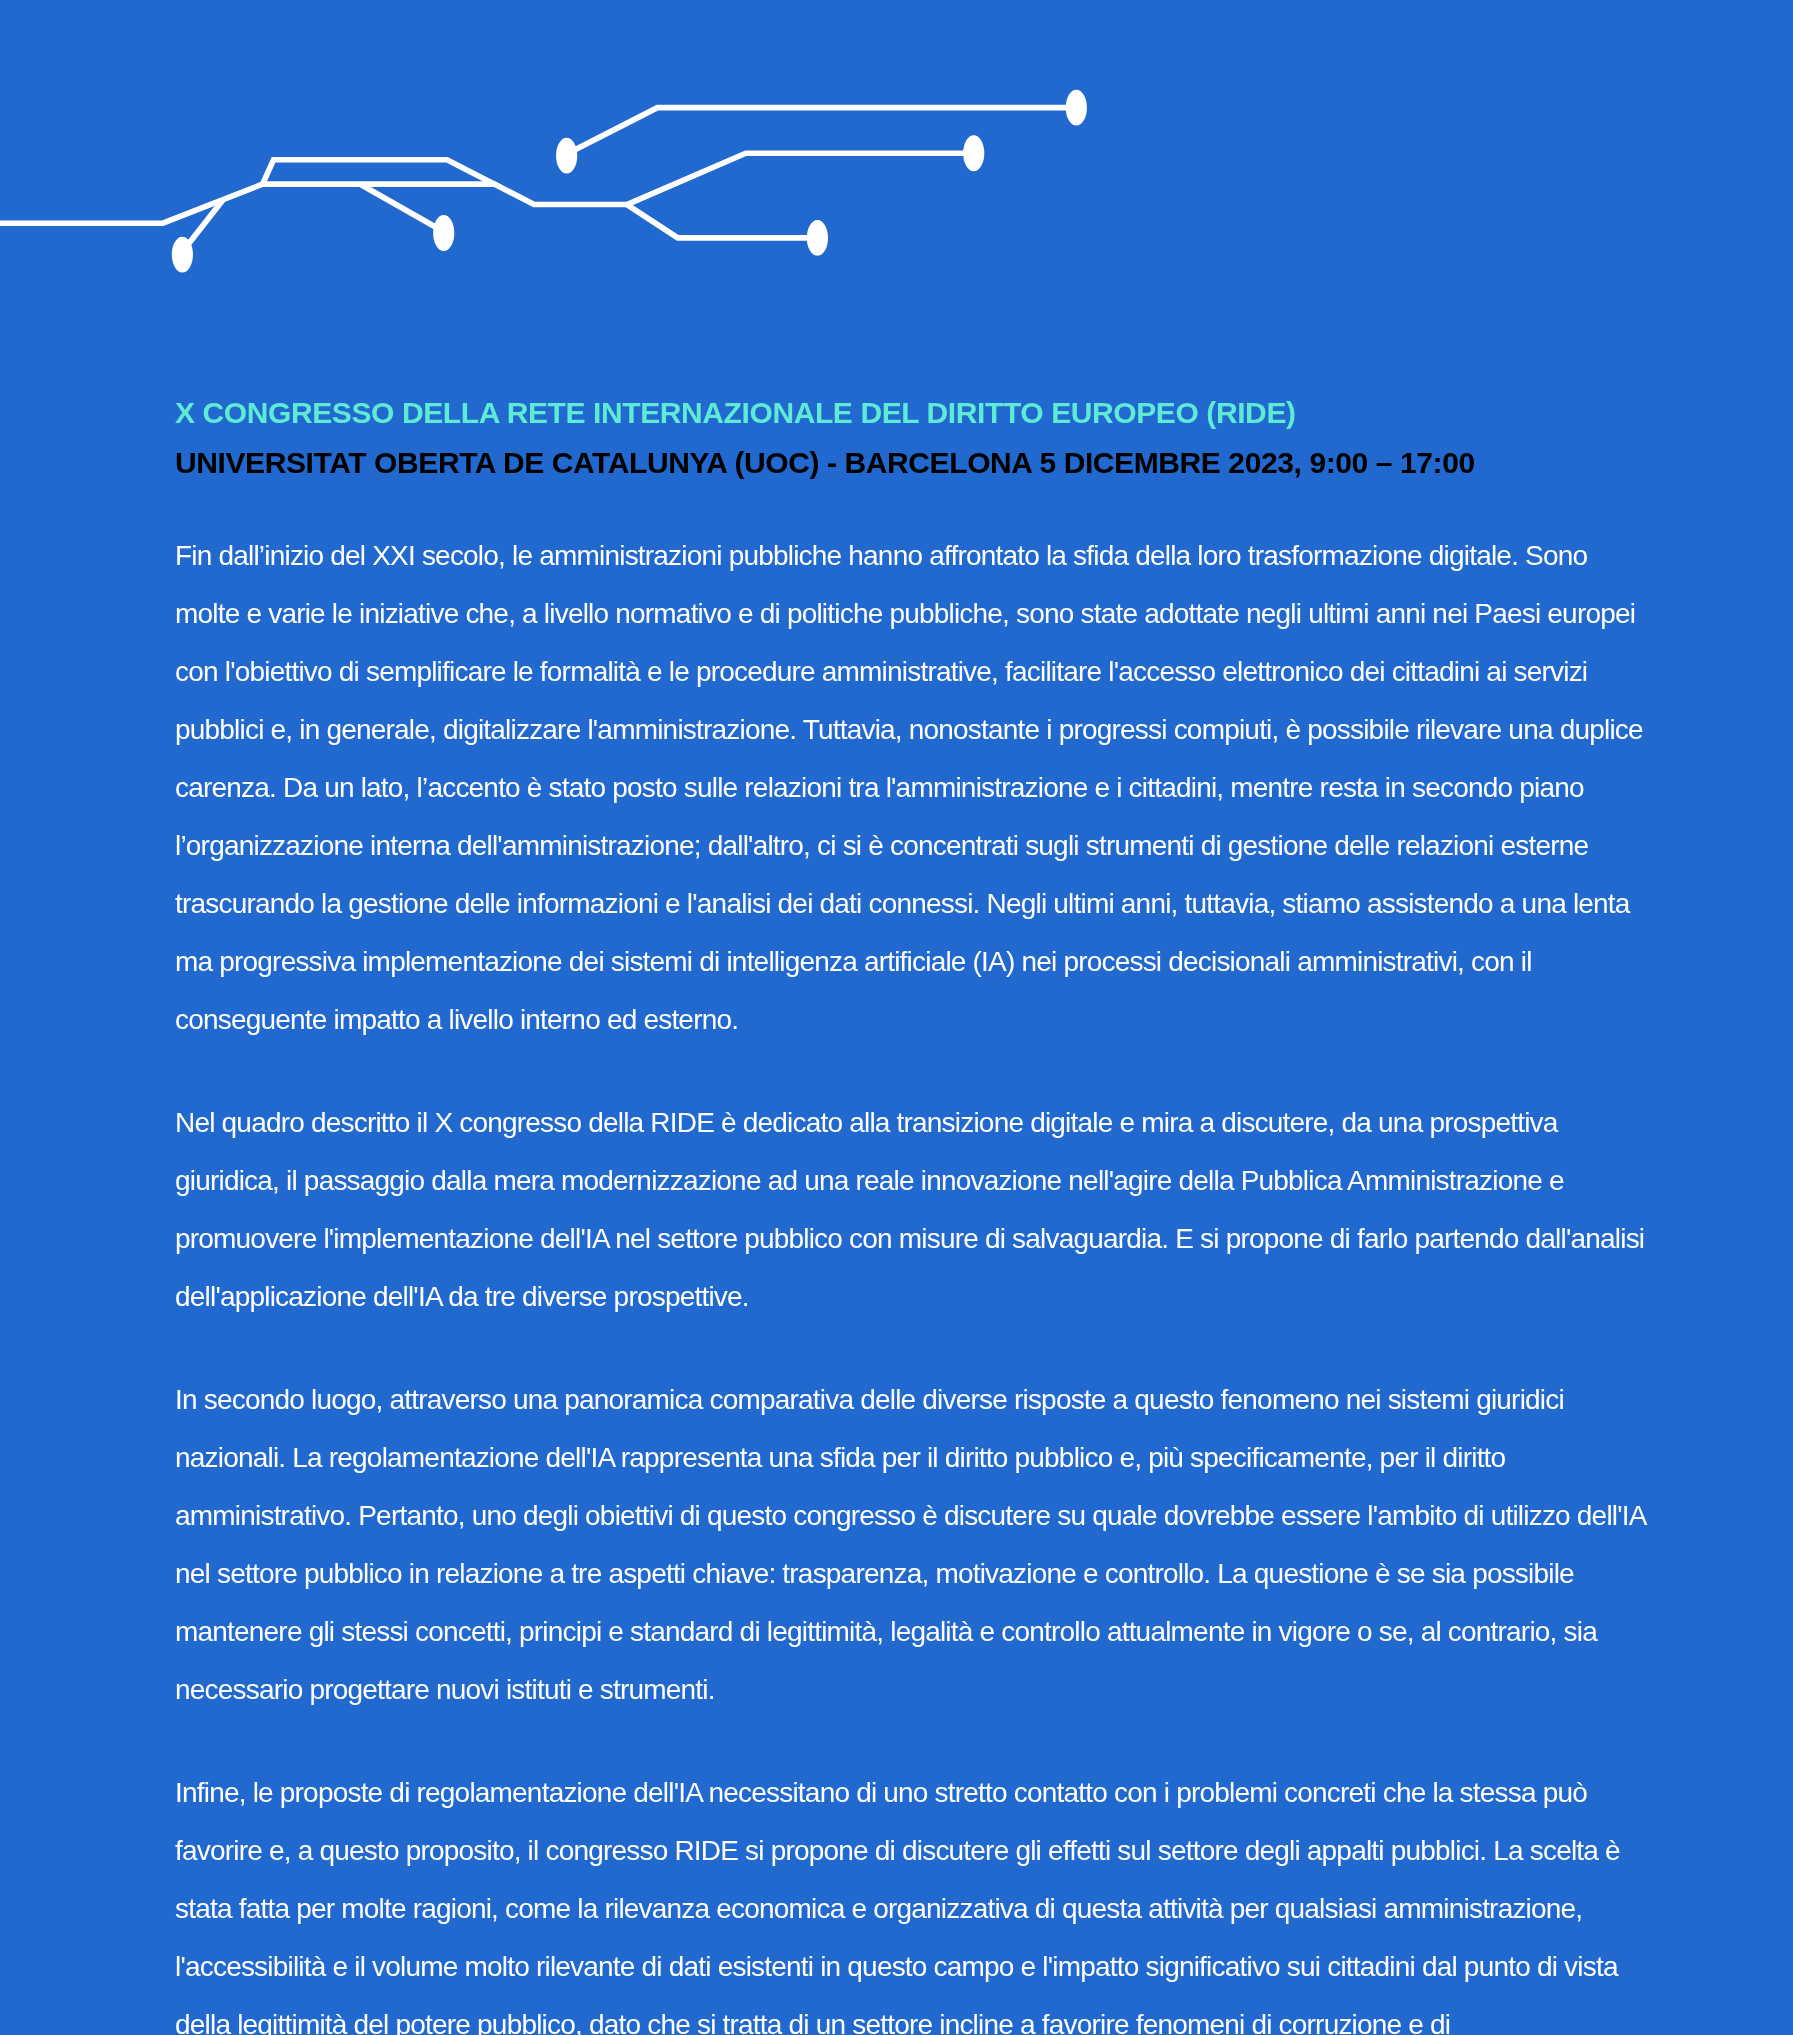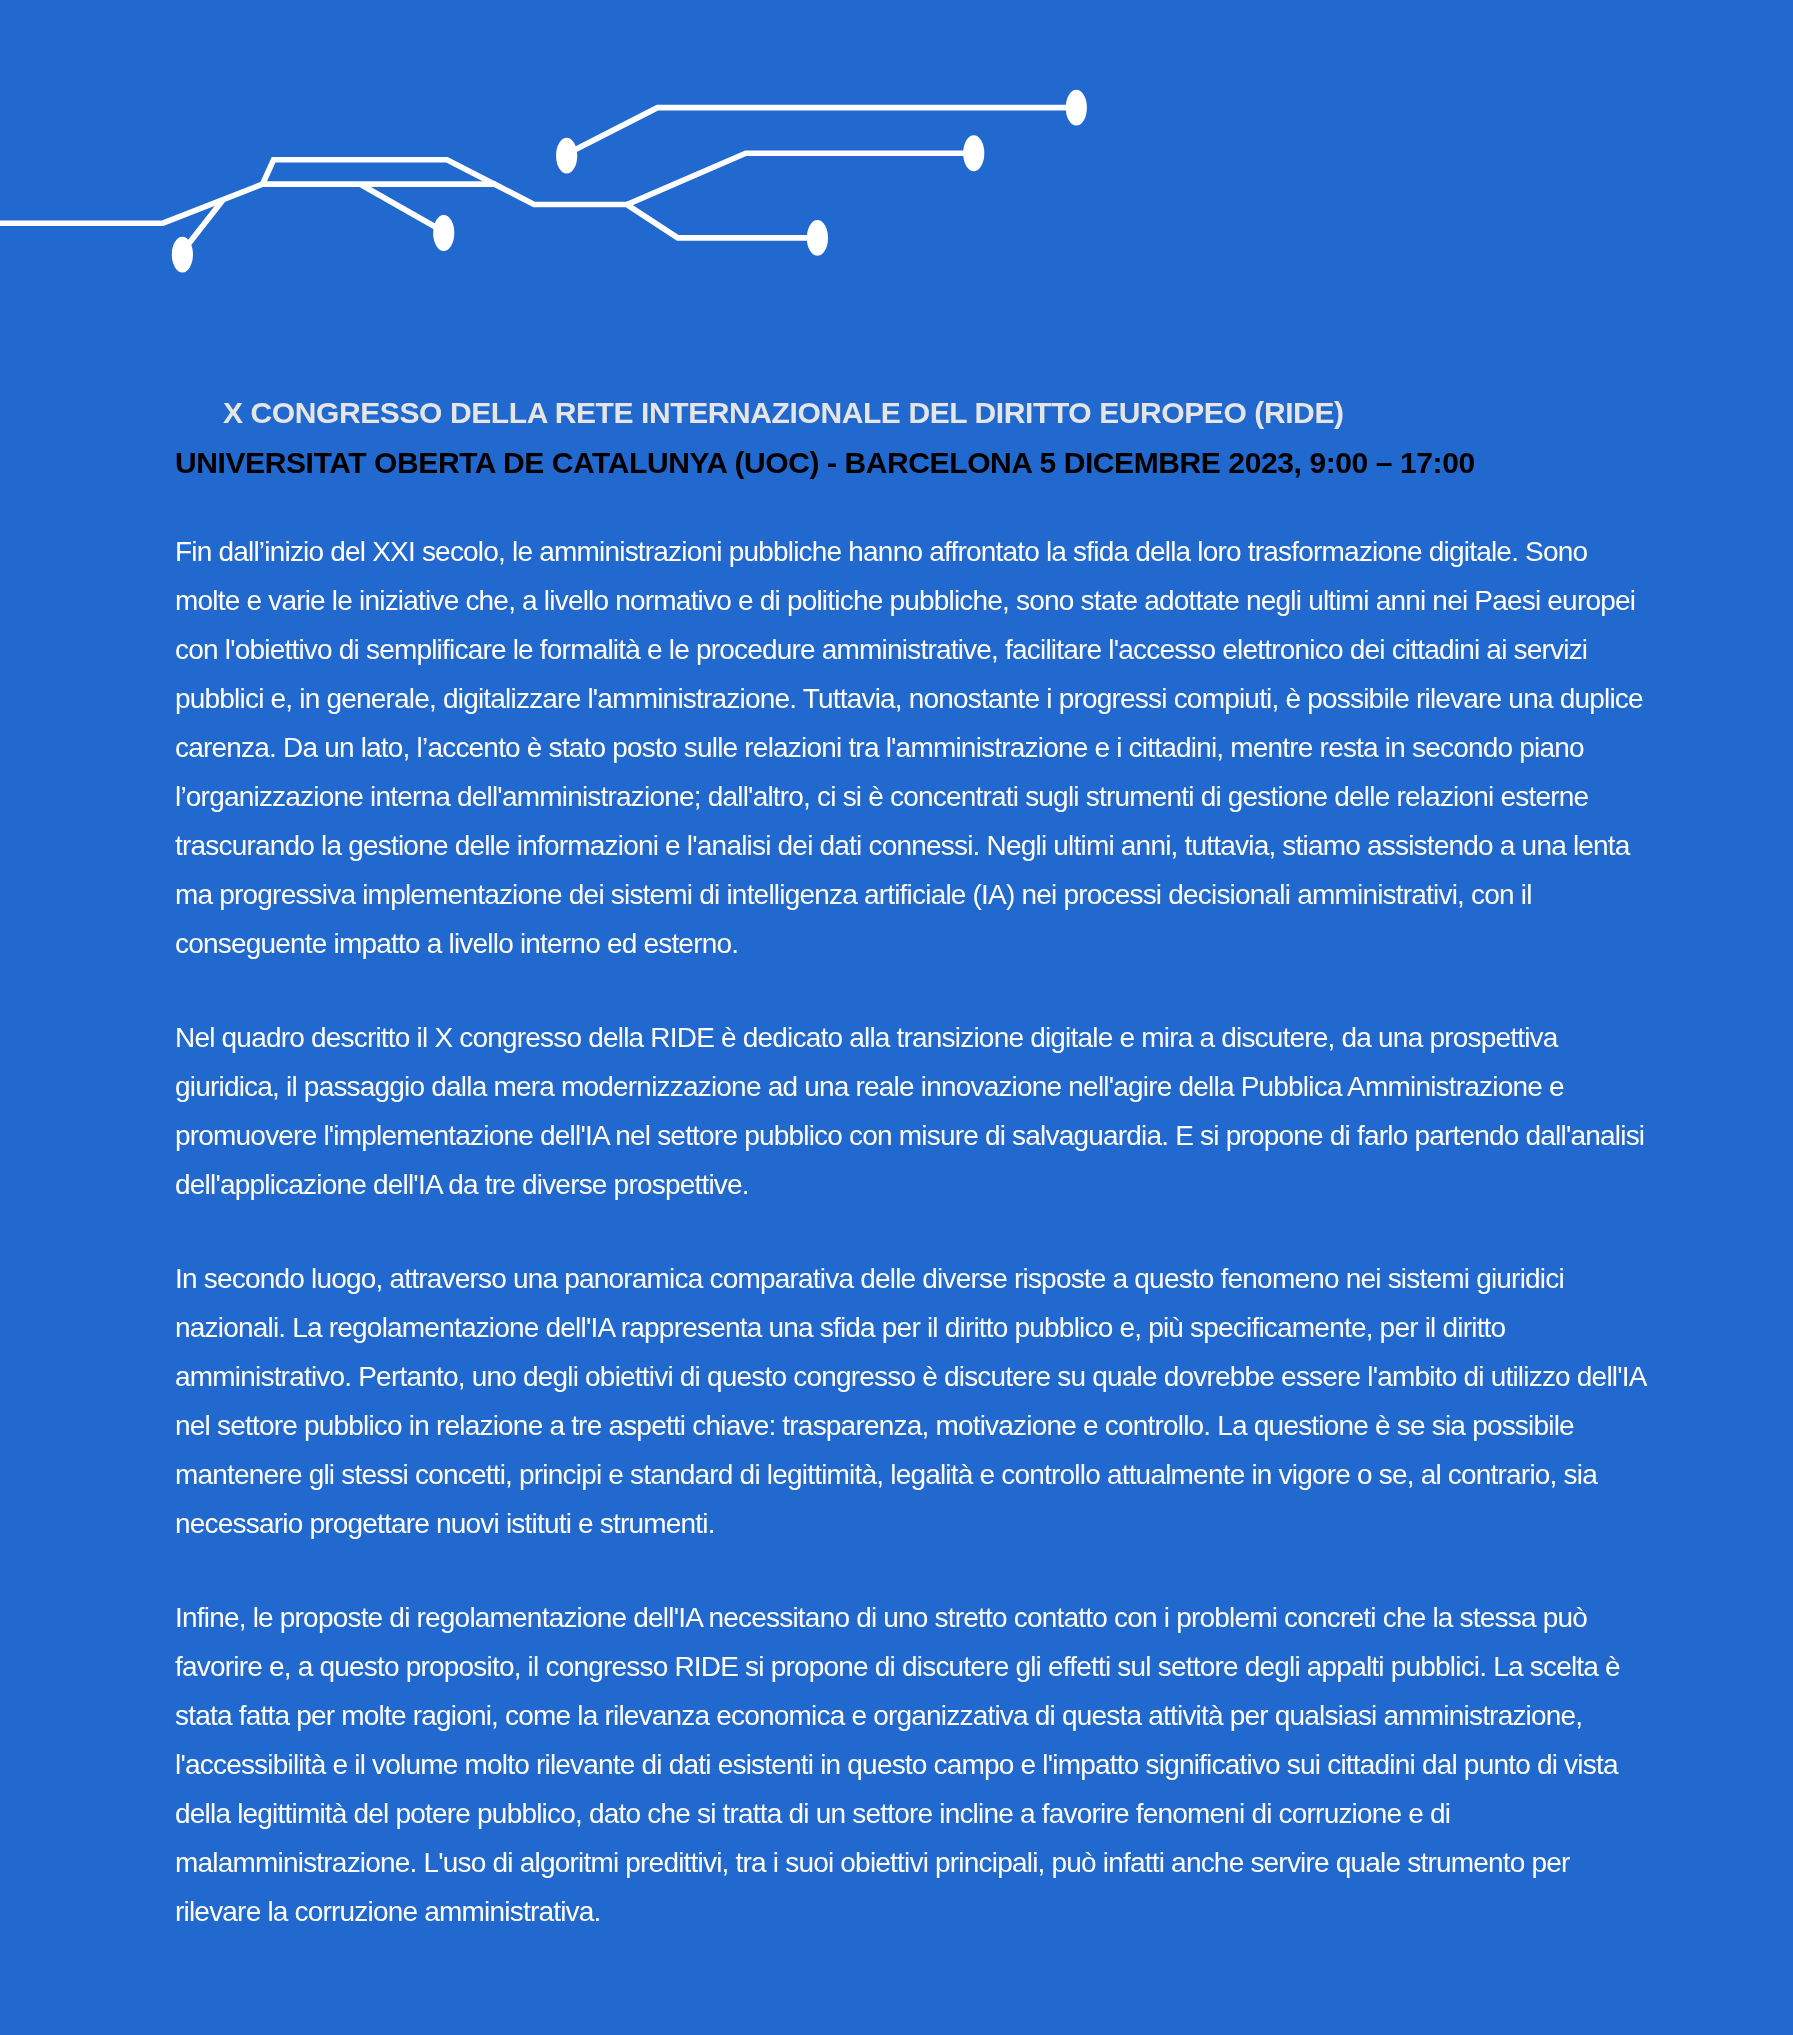--- a/index.html
+++ b/index.html
@@ -22,27 +22,27 @@
     top: 388px;
     width: 1478px;
   }
   .t {
     font-weight: bold;
     font-size: 30px;
     line-height: 50px;
     letter-spacing: -0.4px;
     white-space: nowrap;
   }
-  .t-cyan { color: #e5e5e5; margin-left: 48px; }
+  .t-cyan { color: #5eead4; }
   .t-white { color: #000000; }
   .event-header { margin-bottom: 39px; }
   .content p {
     color: #ffffff;
     font-size: 28px;
-    line-height: 49px;
+    line-height: 58px;
     letter-spacing: -0.8px;
     margin: 0 0 45px 0;
   }
 </style>
 </head>
 <body>
 
 <div class="page">
 
   <svg class="circuit" width="1794" height="326" viewBox="0 0 4407 800">

